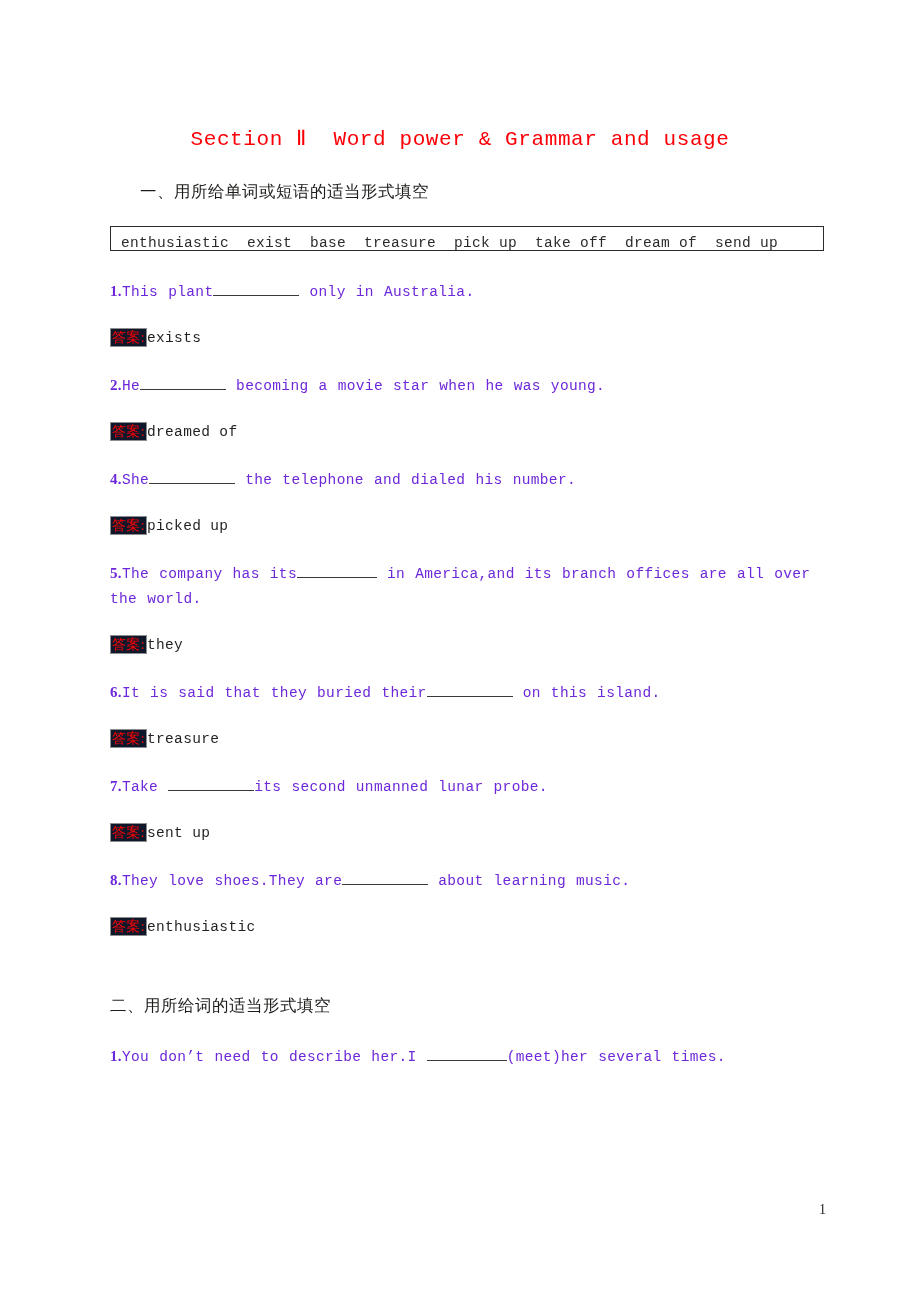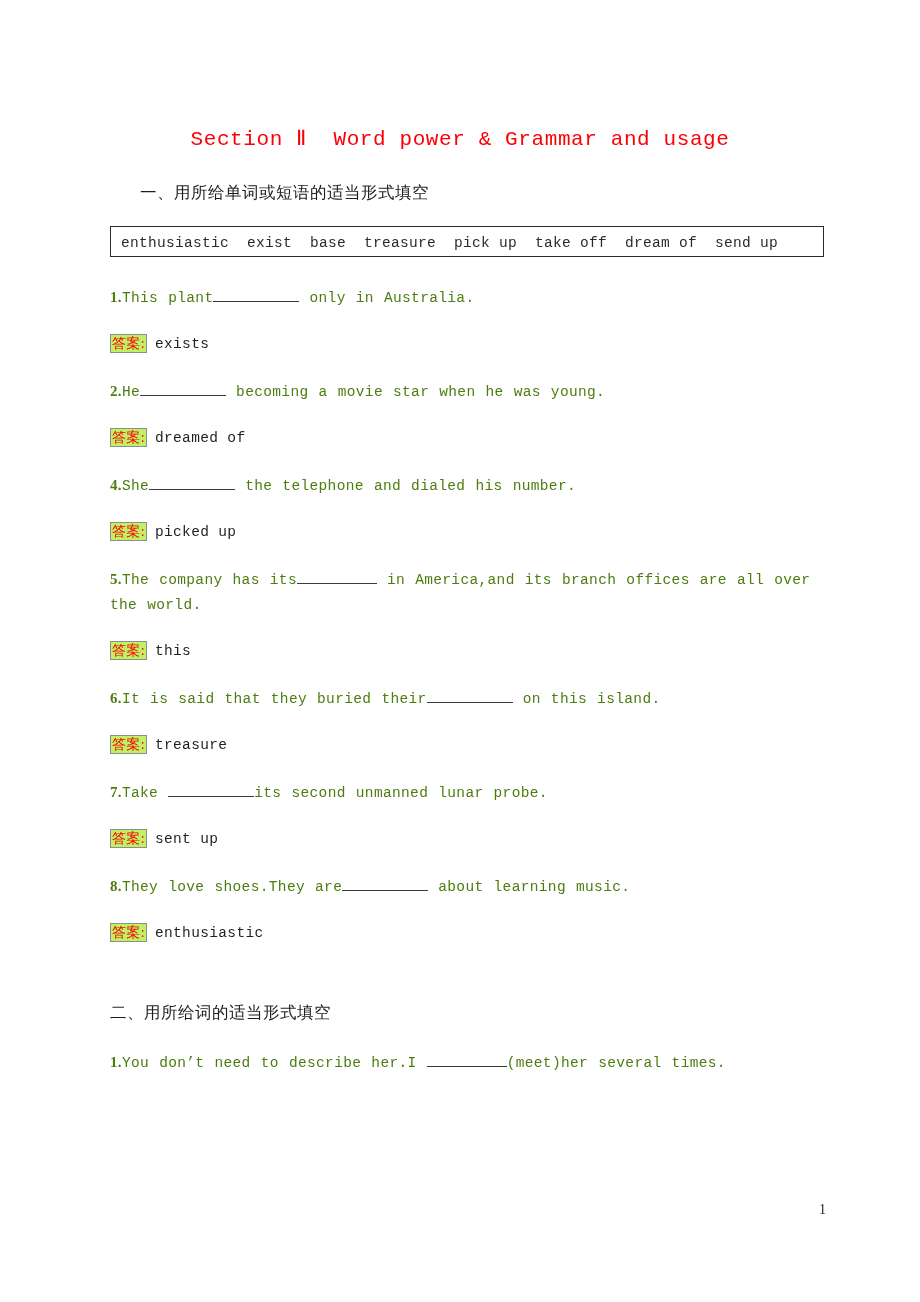--- a/index.html
+++ b/index.html
@@ -38,51 +38,51 @@
   }
 
   .content {
     position: absolute;
     top: 182px;
     left: 110px;
     width: 712px;
   }
 
   .cn-heading {
-    font-family: Liberation Serif, serif;
+    font-family: Liberation Mono, monospace;
     font-size: 16.5px;
     color: #1d1d1b;
     letter-spacing: 0.5px;
     margin: 0 0 22px 0;
     line-height: 22px;
   }
   .cn-heading.indent { padding-left: 30px; }
   .cn-heading.second { margin-top: 58px; margin-bottom: 26px; }
 
   .wordbank {
     border: 1px solid #2b2b2b;
     box-sizing: border-box;
     width: 714px;
-    height: 31px;
+    height: 25px;
     line-height: 33px;
     padding: 0 10px;
     margin-bottom: 28px;
     font-size: 14.5px;
     letter-spacing: 0.3px;
     white-space: pre;
     overflow: hidden;
     color: #2b2b2b;
   }
 
   .qline {
     font-size: 14.5px;
     line-height: 25px;
     letter-spacing: 0.35px;
     margin-bottom: 22px;
-    color: #4d7c0f;
+    color: #6d28d9;
     word-spacing: 1px;
   }
   .qline .num {
     font-weight: bold;
     font-family: "Liberation Serif", "DejaVu Serif", serif;
     font-size: 15px;
   }
   .blank {
     display: inline-block;
     border-bottom: 1px solid #3a3a3a;
@@ -93,32 +93,32 @@
 
   .answer {
     margin-bottom: 24px;
     font-size: 14.5px;
     line-height: 22px;
     letter-spacing: 0.35px;
     white-space: nowrap;
   }
   .ans-badge {
     display: inline-block;
-    background: #bef264;
+    background: #0f172a;
     border: 1px solid #8e8e8e;
     color: #fb0007;
     font-family: "Liberation Serif", "DejaVu Serif", serif;
     font-size: 14px;
     line-height: 17px;
     padding: 0 1px;
     vertical-align: baseline;
   }
   .ans-text {
     color: #231f20;
-    padding-left: 8px;
+    padding-left: 0;
   }
 
   .page-num {
     position: absolute;
     right: 94px;
     bottom: 84px;
     font-family: "Liberation Serif", "DejaVu Serif", serif;
     font-size: 14px;
     color: #231f20;
   }
@@ -140,21 +140,21 @@
     <div class="answer"><span class="ans-badge"><span>答案</span><span>:</span></span><span class="ans-text">exists</span></div>
 
     <div class="qline"><span class="num">2.</span><span>He</span><span class="blank b-long"></span><span> becoming a movie star when he was young.</span></div>
     <div class="answer"><span class="ans-badge"><span>答案</span><span>:</span></span><span class="ans-text">dreamed of</span></div>
 
 
     <div class="qline"><span class="num">4.</span><span>She</span><span class="blank b-long"></span><span> the telephone and dialed his number.</span></div>
     <div class="answer"><span class="ans-badge"><span>答案</span><span>:</span></span><span class="ans-text">picked up</span></div>
 
     <div class="qline"><span class="num">5.</span><span>The company has its</span><span class="blank b-mid"></span><span> in America,and its branch offices are all over the world.</span></div>
-    <div class="answer"><span class="ans-badge"><span>答案</span><span>:</span></span><span class="ans-text">this</span></div>
+    <div class="answer"><span class="ans-badge"><span>答案</span><span>:</span></span><span class="ans-text">they</span></div>
 
     <div class="qline"><span class="num">6.</span><span>It is said that they buried their</span><span class="blank b-long"></span><span> on this island.</span></div>
     <div class="answer"><span class="ans-badge"><span>答案</span><span>:</span></span><span class="ans-text">treasure</span></div>
 
     <div class="qline"><span class="num">7.</span><span>Take </span><span class="blank b-long"></span><span>its second unmanned lunar probe.</span></div>
     <div class="answer"><span class="ans-badge"><span>答案</span><span>:</span></span><span class="ans-text">sent up</span></div>
 
     <div class="qline"><span class="num">8.</span><span>They love shoes.They are</span><span class="blank b-long"></span><span> about learning music.</span></div>
     <div class="answer"><span class="ans-badge"><span>答案</span><span>:</span></span><span class="ans-text">enthusiastic</span></div>
 

